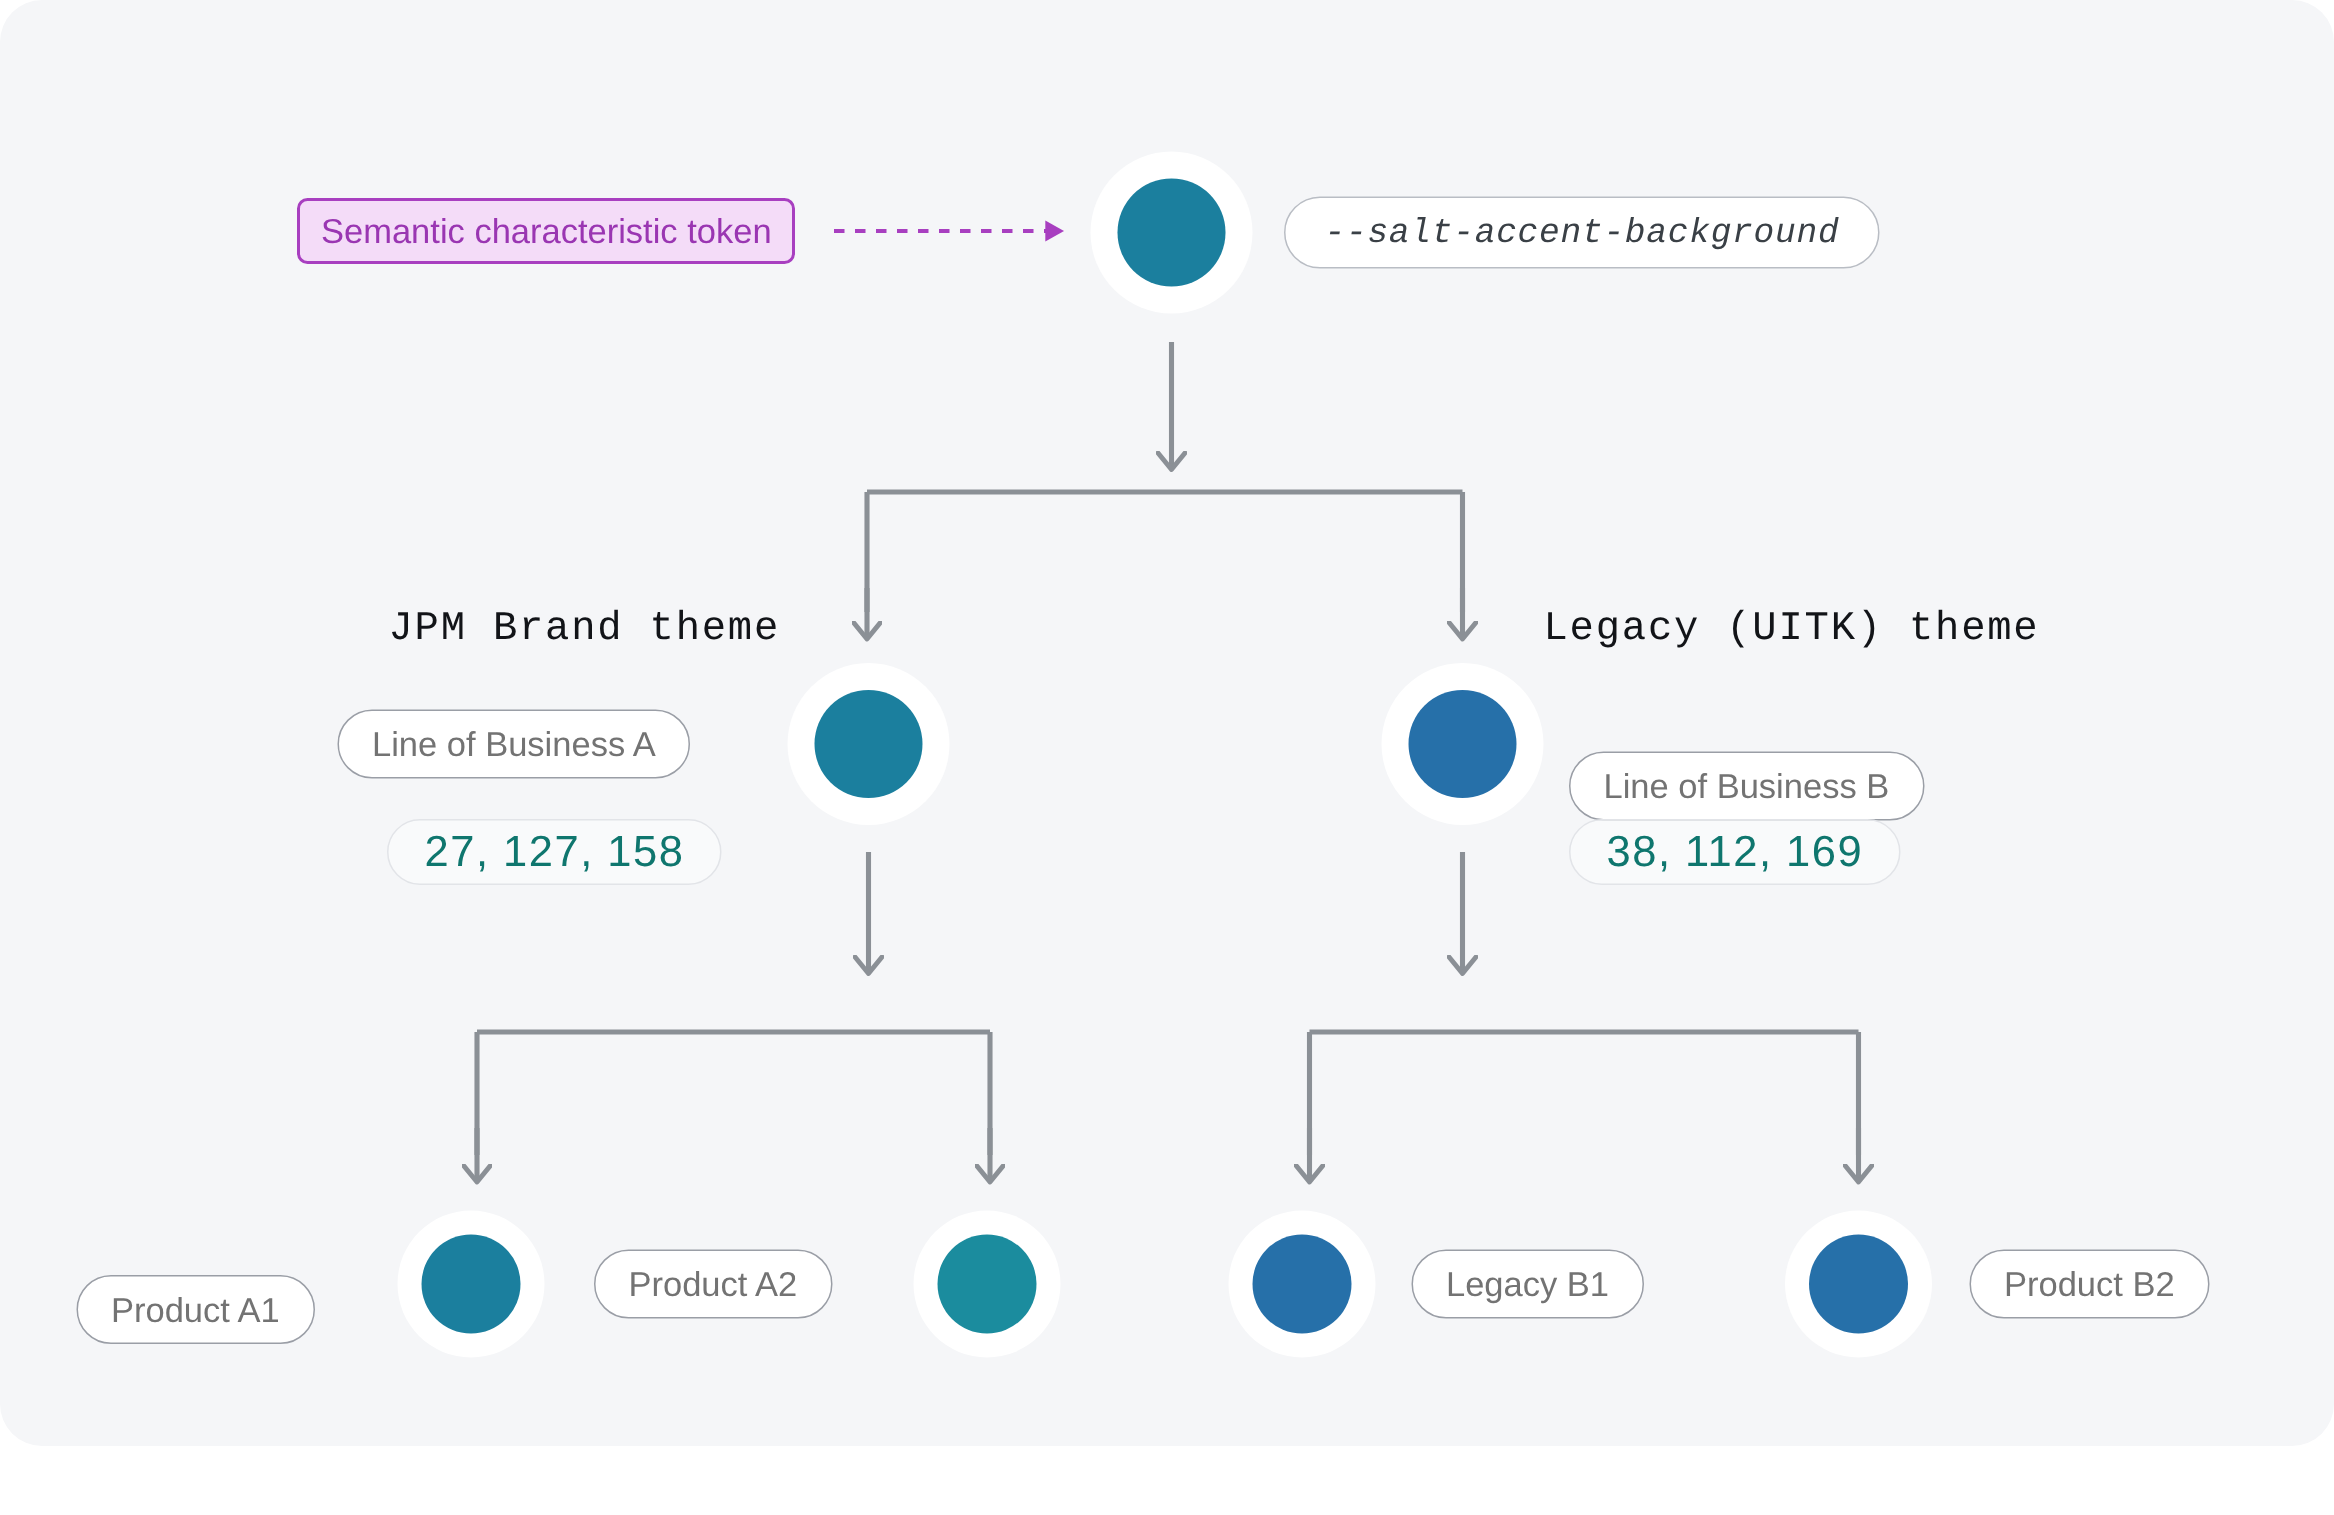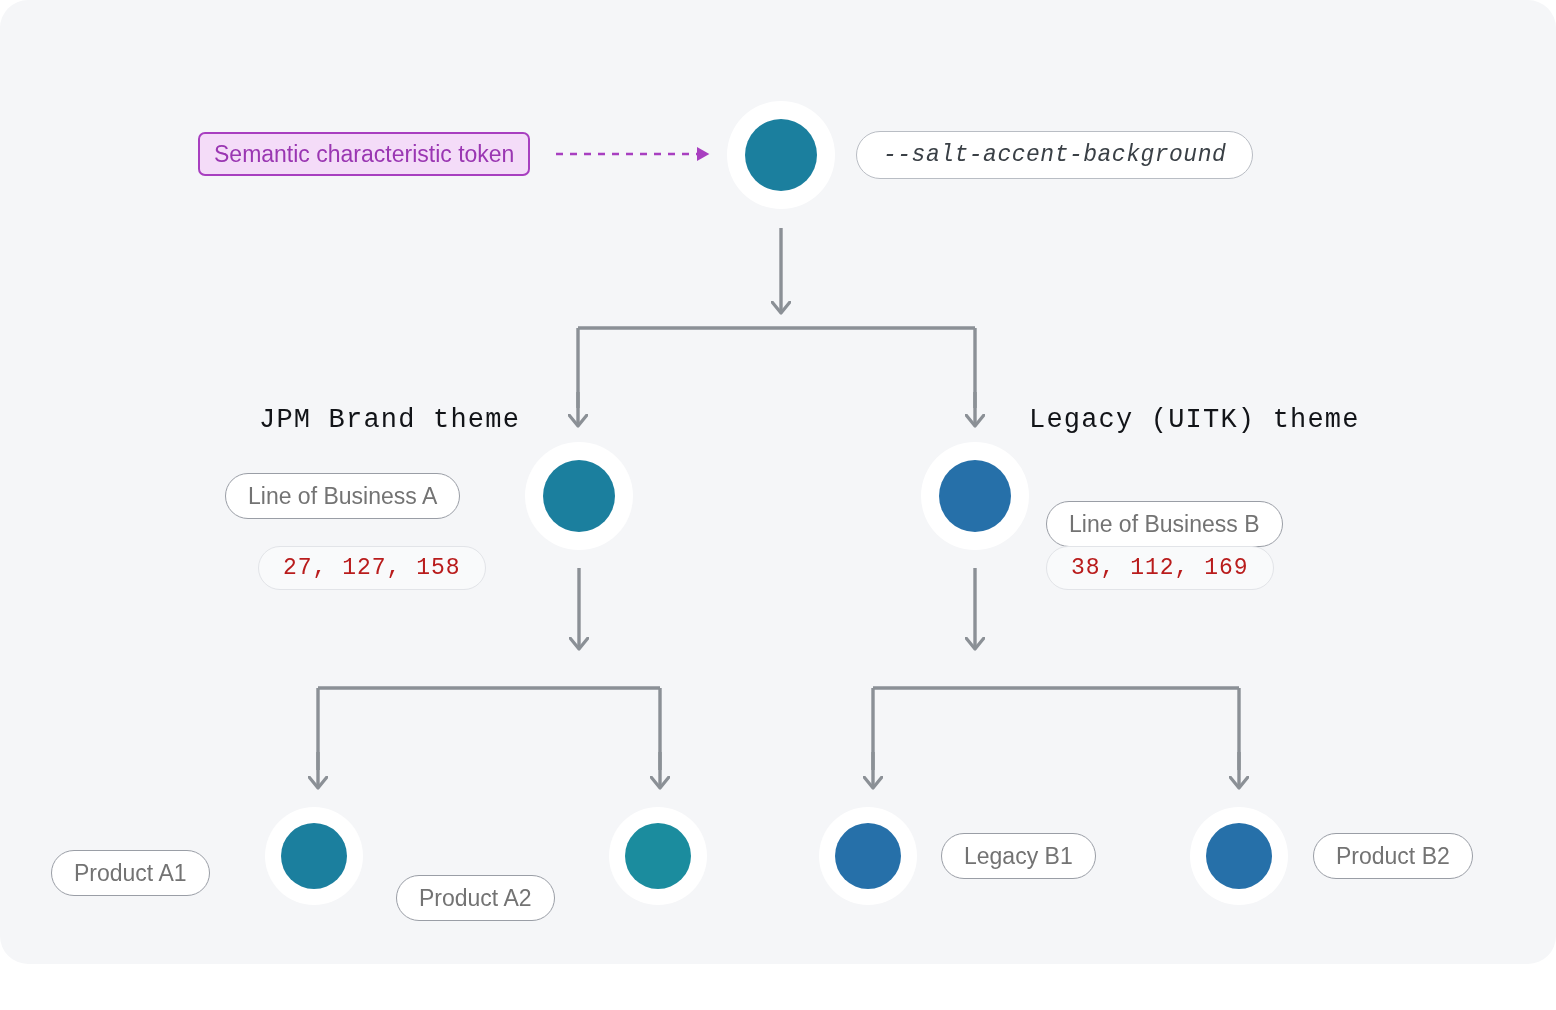--- a/index.html
+++ b/index.html
@@ -70,26 +70,26 @@
     font-family: "Liberation Mono", monospace;
     font-size: 23px;
     letter-spacing: 0.5px;
     color: #3a4046;
     border-color: #b9bdc4;
     height: 48px;
     padding: 0 26px;
   }
 
   .pill.rgb {
-    font-family: Liberation Mono, monospace;
-    font-size: 23px;
+    font-family: Liberation Sans, sans-serif;
+    font-size: 29px;
     letter-spacing: 1px;
     background: rgba(255,255,255,0.45);
     border-color: #e2e4e8;
-    color: #b91c1c;
+    color: #0f766e;
     height: 44px;
     padding: 0 24px;
   }
 
   .pill.token {
     background: #f4dcf8;
     border: 2px solid #a83fc0;
     border-radius: 7px;
     color: #9a36b2;
     font-size: 23px;
@@ -160,21 +160,21 @@
     <span class="dot" style="background:#2670a9;"></span>
   </div>
   <div class="pill" style="left:1046px; top:485px;margin-top:16px;">Line of Business B</div>
   <div class="pill rgb" style="left:1046px; top:546px;">38, 112, 169</div>
 
   <div class="pill" style="left:51px; top:820px;margin-top:30px;">Product A1</div>
   <div class="swatch sm" style="left:265px; top:807px;">
     <span class="dot" style="background:#1b7f9e;"></span>
   </div>
 
-  <div class="pill" style="left:396px; top:833px;margin-top:42px;">Product A2</div>
+  <div class="pill" style="left:396px; top:833px;">Product A2</div>
   <div class="swatch sm" style="left:609px; top:807px;">
     <span class="dot" style="background:#1b8c9e;"></span>
   </div>
 
   <div class="swatch sm" style="left:819px; top:807px;">
     <span class="dot" style="background:#2670a9;"></span>
   </div>
   <div class="pill" style="left:941px; top:833px;">Legacy B1</div>
 
   <div class="swatch sm" style="left:1190px; top:807px;">

